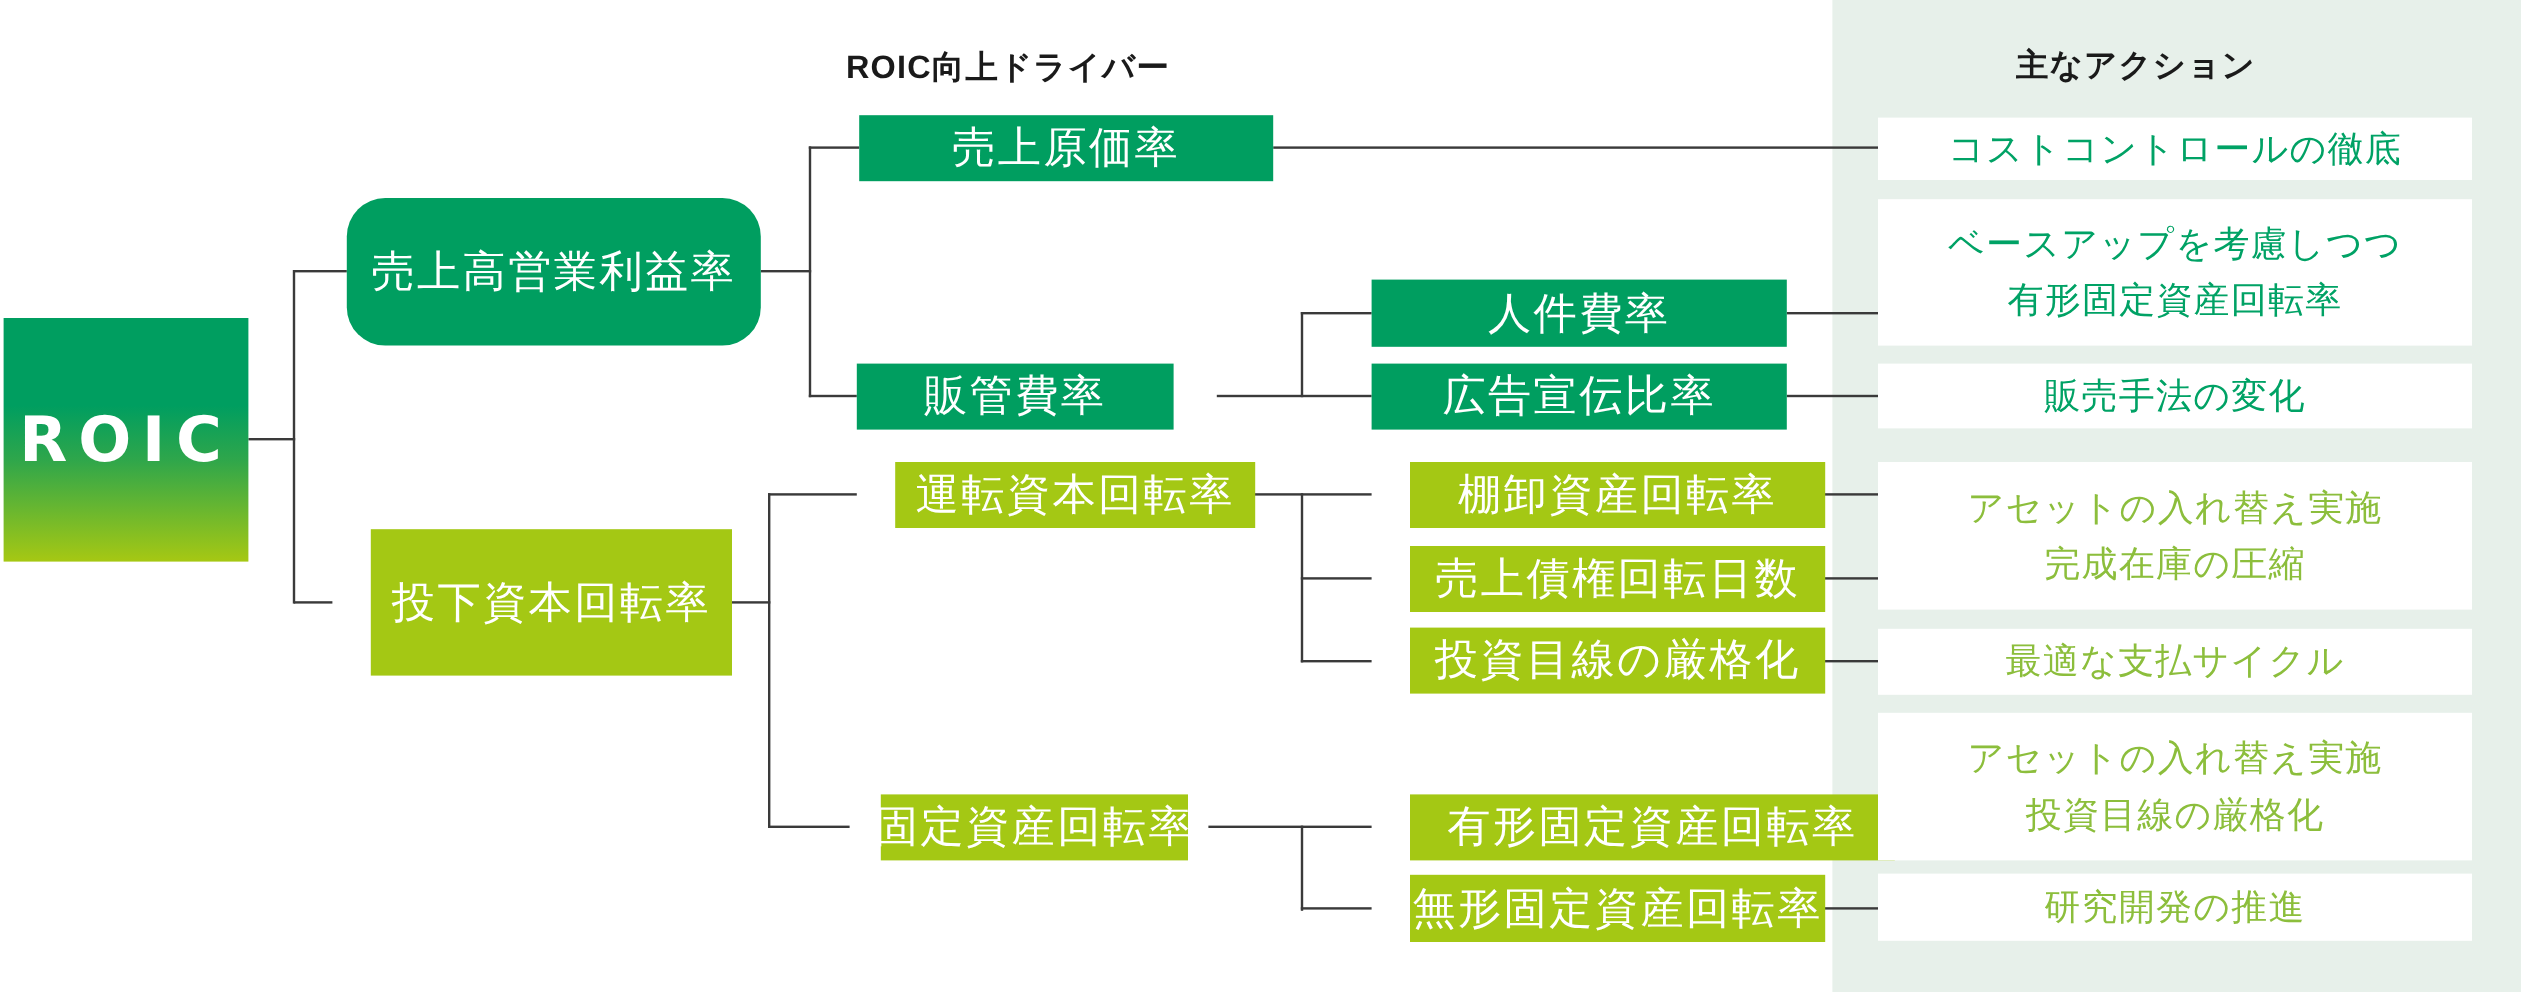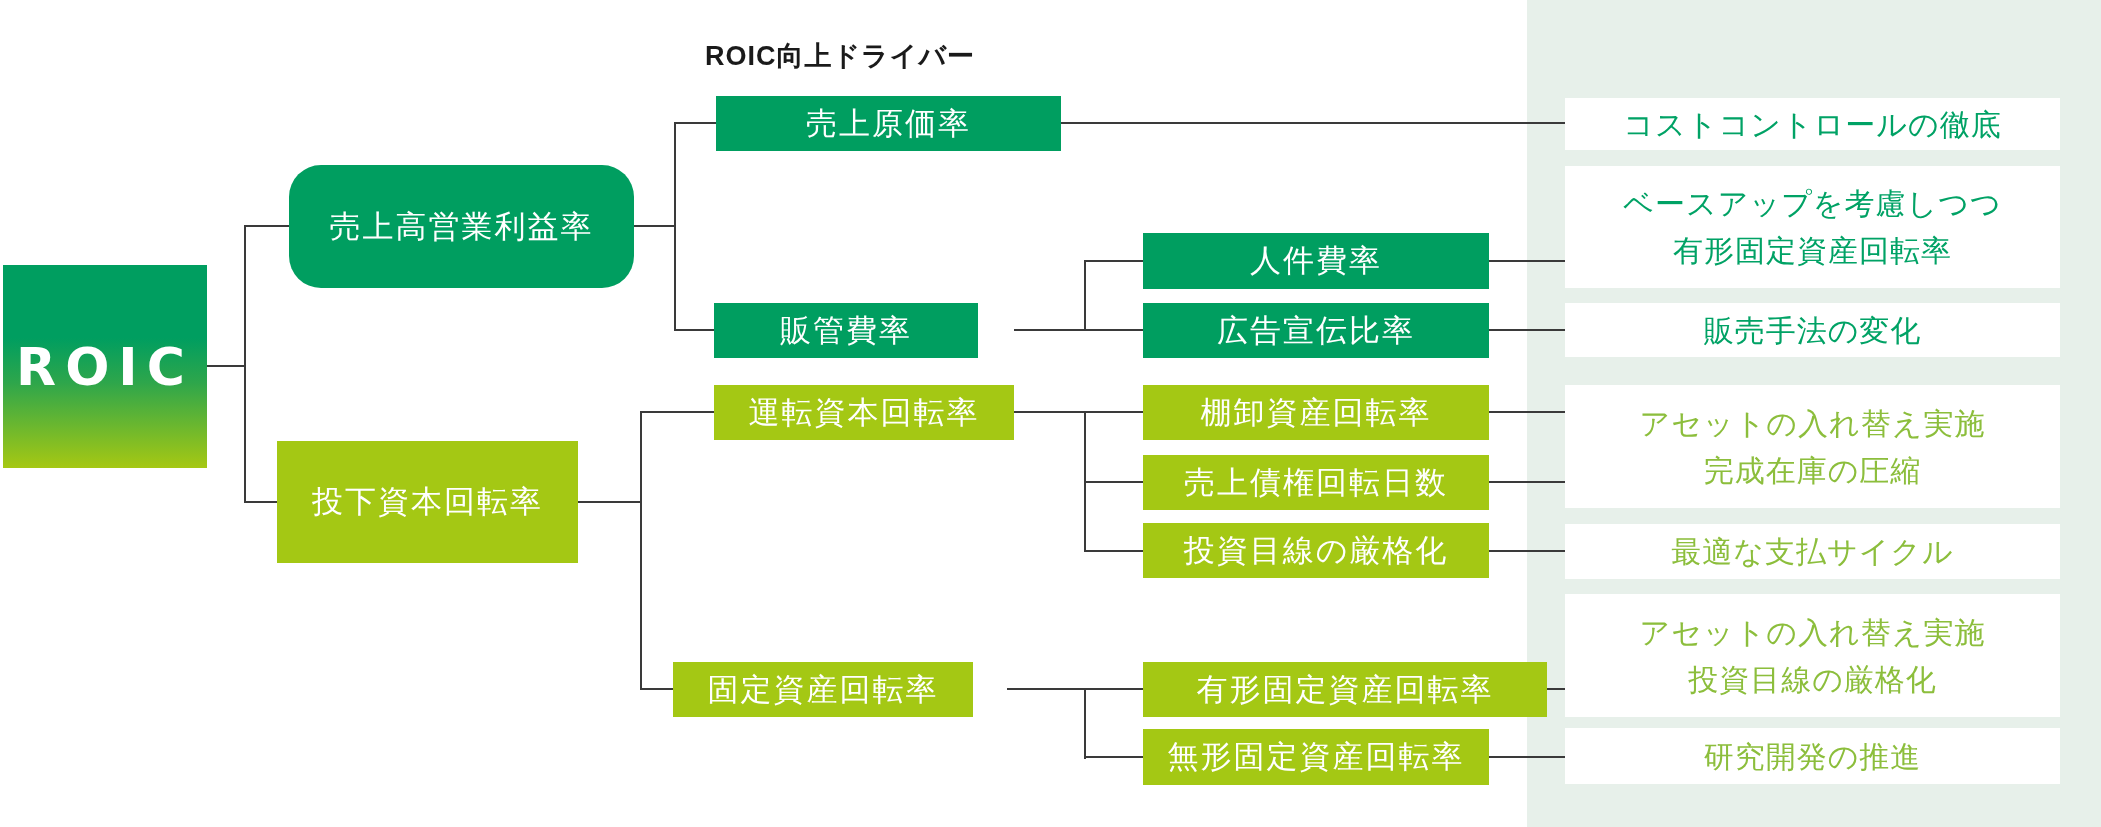--- a/index.html
+++ b/index.html
@@ -8,24 +8,24 @@
     position:relative; width:2101px; height:827px; background:#ffffff;
     font-family:"Liberation Sans","DejaVu Sans",sans-serif; overflow:hidden;
   }
   .panel { position:absolute; left:1527px; top:0; width:574px; height:827px; background:#E7F0EA; }
   .header {
     position:absolute; font-size:27px; font-weight:600; color:#1A1A1A;
     text-align:center; letter-spacing:1px; line-height:32px;
   }
   .node {
     position:absolute; display:flex; align-items:center; justify-content:center;
-    color:#FFFFFF; font-size:31px; font-weight:500; letter-spacing:2px; white-space:nowrap;
+    color:#FFFFFF; font-size:36px; font-weight:500; letter-spacing:2px; white-space:nowrap;
   }
   .node.dark  { background:#009E60; }
-  .node.light { background:#A4C814; }
+  .node.light { background:#A4C814;margin-left:32px; }
   .node.root  {
     background:linear-gradient(180deg,#009E60 0%,#009E60 36%,#2EA64B 58%,#A6C813 100%);
     font-size:52px; font-weight:bold; letter-spacing:9px;
     font-family:"DejaVu Sans","Liberation Sans",sans-serif;
   }
   .action {
     position:absolute; left:1565px; width:495px; background:#FFFFFF;
     display:flex; flex-direction:column; align-items:center; justify-content:center;
     font-size:30px; letter-spacing:1px; line-height:47px; text-align:right; white-space:nowrap;
   }
@@ -36,20 +36,21 @@
   .vline { width:2px; }
 </style>
 </head>
 <body>
 
 <div class="canvas">
 
   <div class="panel"></div>
 
   <div class="header" style="left:565px; top:40px; width:550px;">ROIC向上ドライバー</div>
+  <div class="header" style="left:1530px; top:38px; width:500px;">主なアクション</div>
 
   <div class="hline" style="left:207px; top:365px; width:39px;"></div>
   <div class="vline" style="left:244px; top:225px; height:278px;"></div>
   <div class="hline" style="left:245px; top:225px; width:44px;"></div>
   <div class="hline" style="left:245px; top:501px; width:32px;"></div>
 
   <div class="hline" style="left:634px; top:225px; width:42px;"></div>
   <div class="vline" style="left:674px; top:122px; height:209px;"></div>
   <div class="hline" style="left:674px; top:122px; width:42px;"></div>
   <div class="hline" style="left:674px; top:329px; width:40px;"></div>
@@ -82,21 +83,21 @@
   <div class="hline" style="left:1489px; top:756px; width:76px;"></div>
 
   <div class="node root" style="left:3px; top:265px; width:204px; height:203px;">ROIC</div>
 
   <div class="node dark" style="left:289px; top:165px; width:345px; height:123px;border-radius:32px;">売上高営業利益率</div>
   <div class="node light" style="left:277px; top:441px; width:301px; height:122px;">投下資本回転率</div>
 
   <div class="node dark" style="left:716px; top:96px; width:345px; height:55px;">売上原価率</div>
   <div class="node dark" style="left:714px; top:303px; width:264px; height:55px;">販管費率</div>
   <div class="node light" style="left:714px; top:385px; width:300px; height:55px;">運転資本回転率</div>
-  <div class="node light" style="left:673px; top:662px; width:300px; height:55px;">固定資産回転率</div>
+  <div class="node light" style="left:702px; top:662px; width:256px; height:55px;">固定資産回転率</div>
 
   <div class="node dark" style="left:1143px; top:233px; width:346px; height:56px;">人件費率</div>
   <div class="node dark" style="left:1143px; top:303px; width:346px; height:55px;">広告宣伝比率</div>
   <div class="node light" style="left:1143px; top:385px; width:346px; height:55px;">棚卸資産回転率</div>
   <div class="node light" style="left:1143px; top:455px; width:346px; height:55px;">売上債権回転日数</div>
   <div class="node light" style="left:1143px; top:523px; width:346px; height:55px;">投資目線の厳格化</div>
   <div class="node light" style="left:1143px; top:662px; width:404px; height:55px;">有形固定資産回転率</div>
   <div class="node light" style="left:1143px; top:729px; width:346px; height:56px;">無形固定資産回転率</div>
 
   <div class="action t-dark" style="top:98px; height:52px;">コストコントロールの徹底</div>

